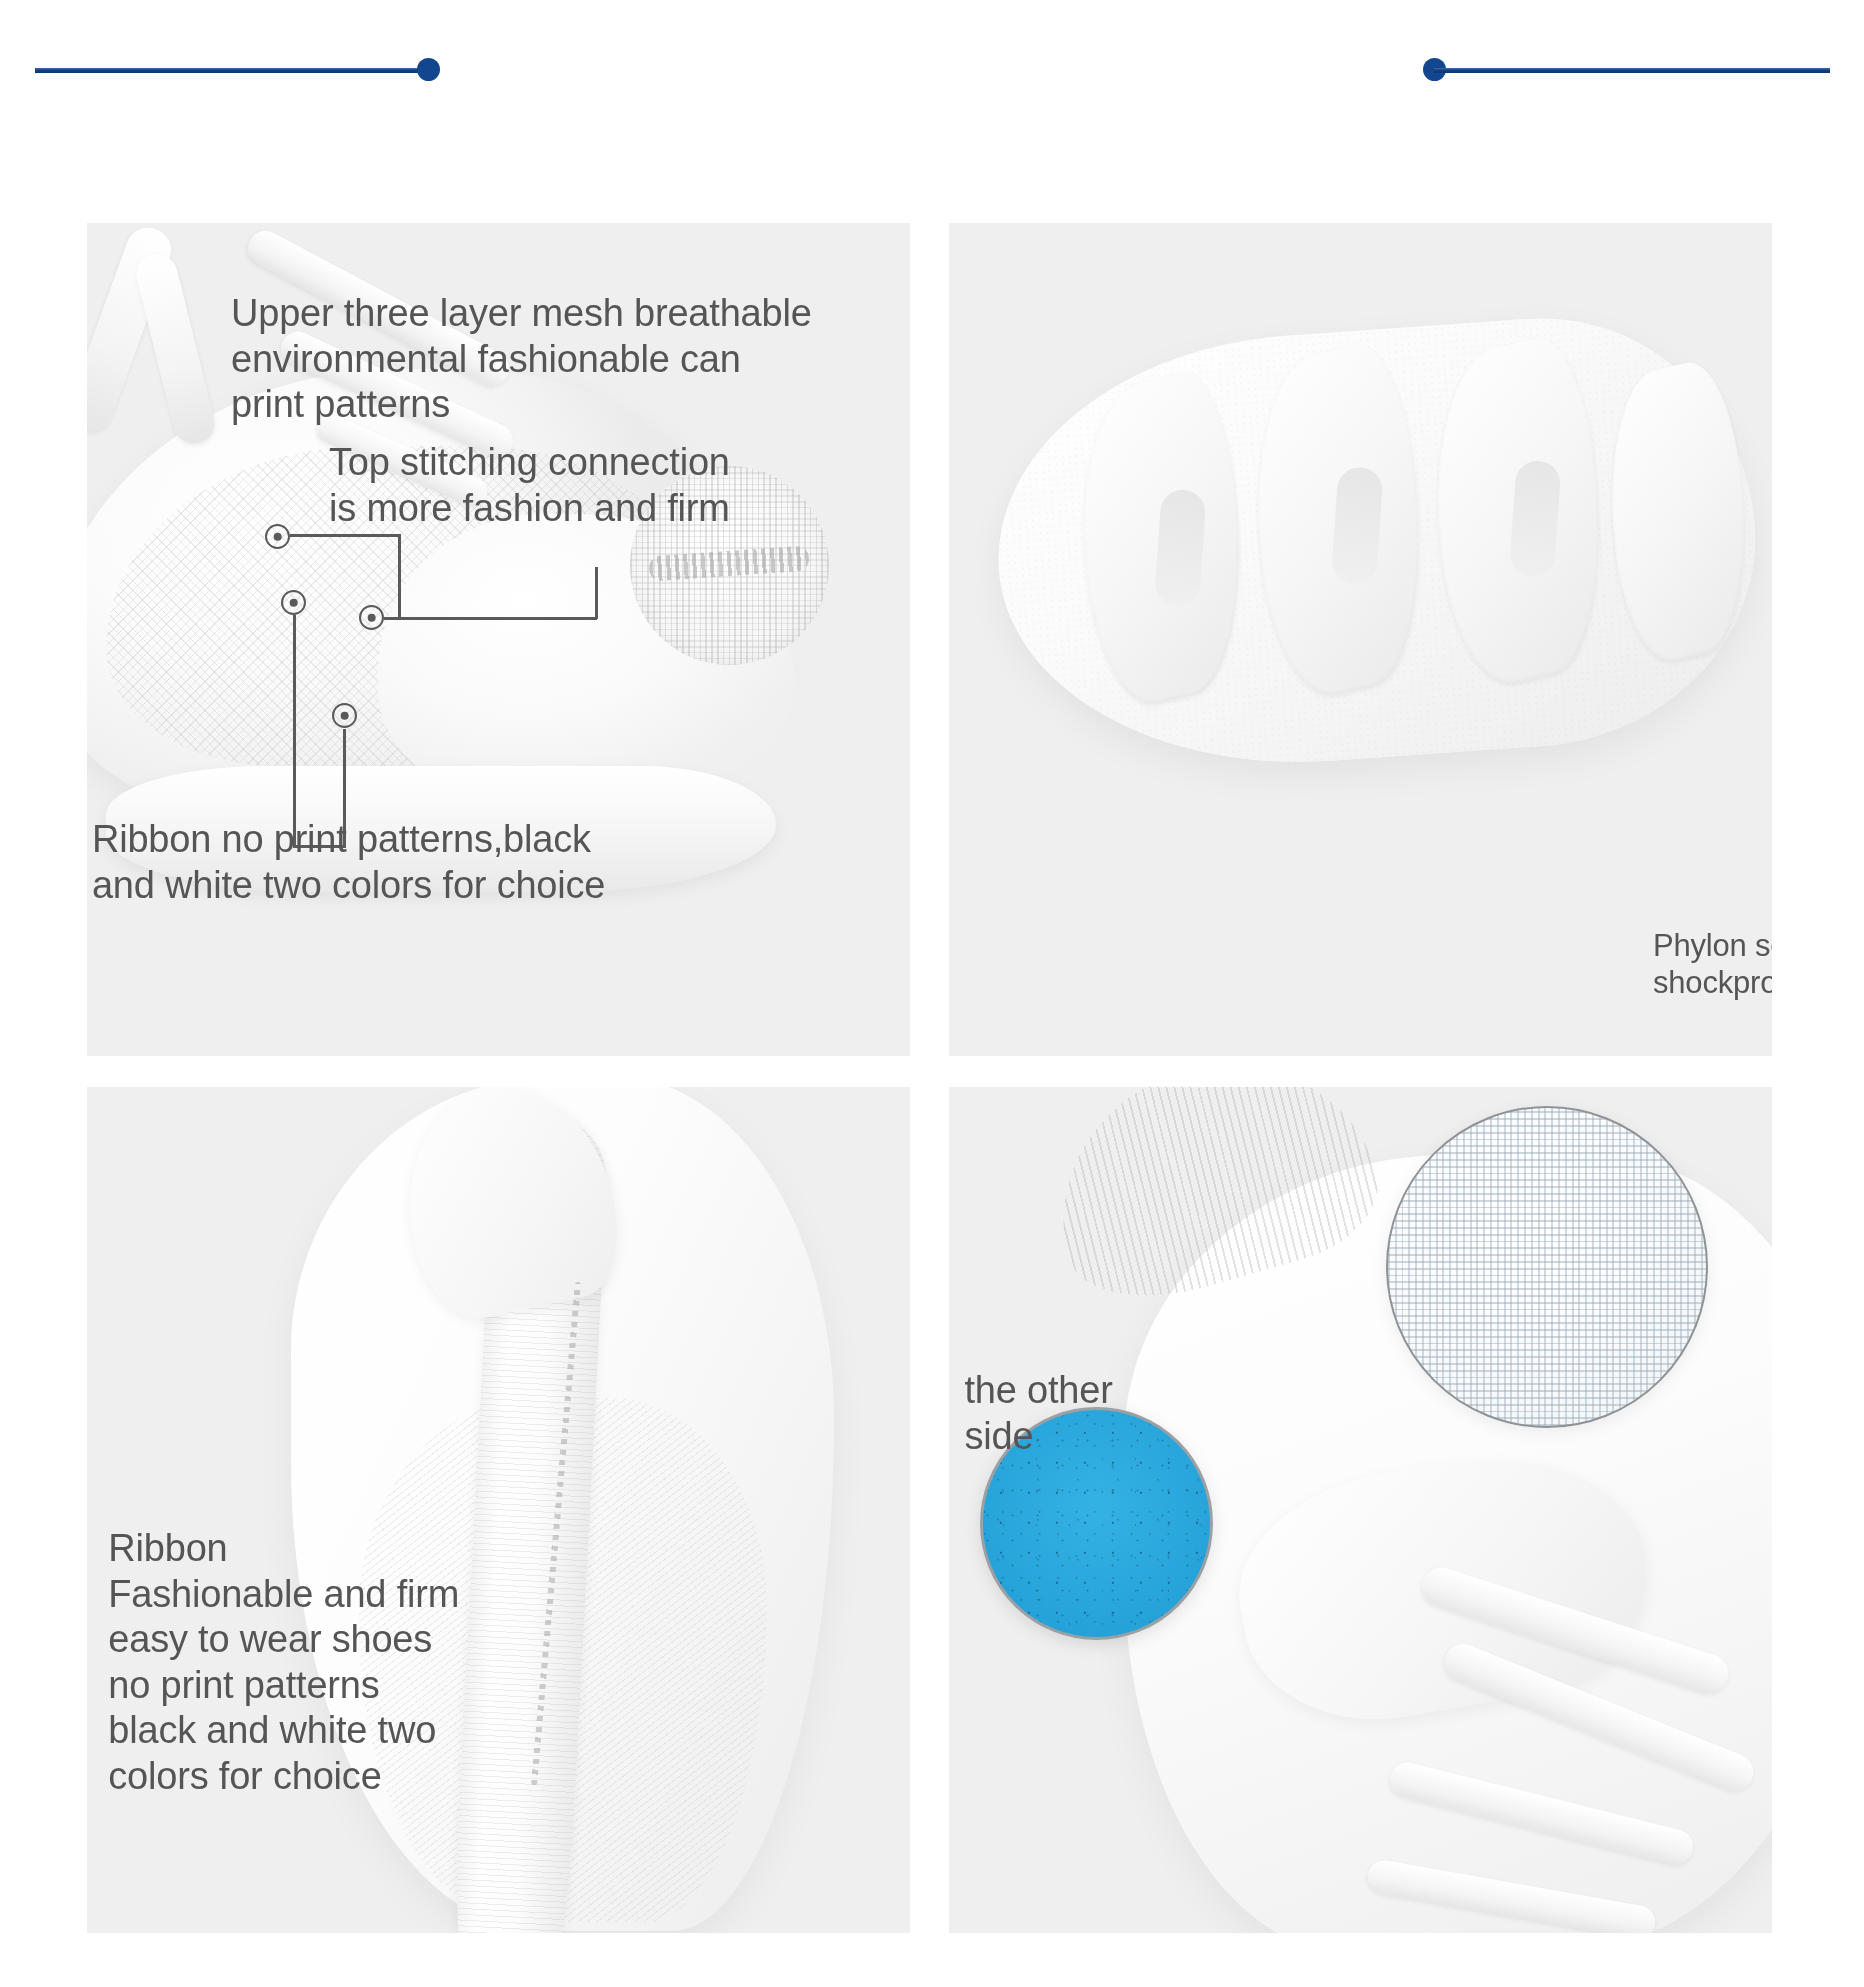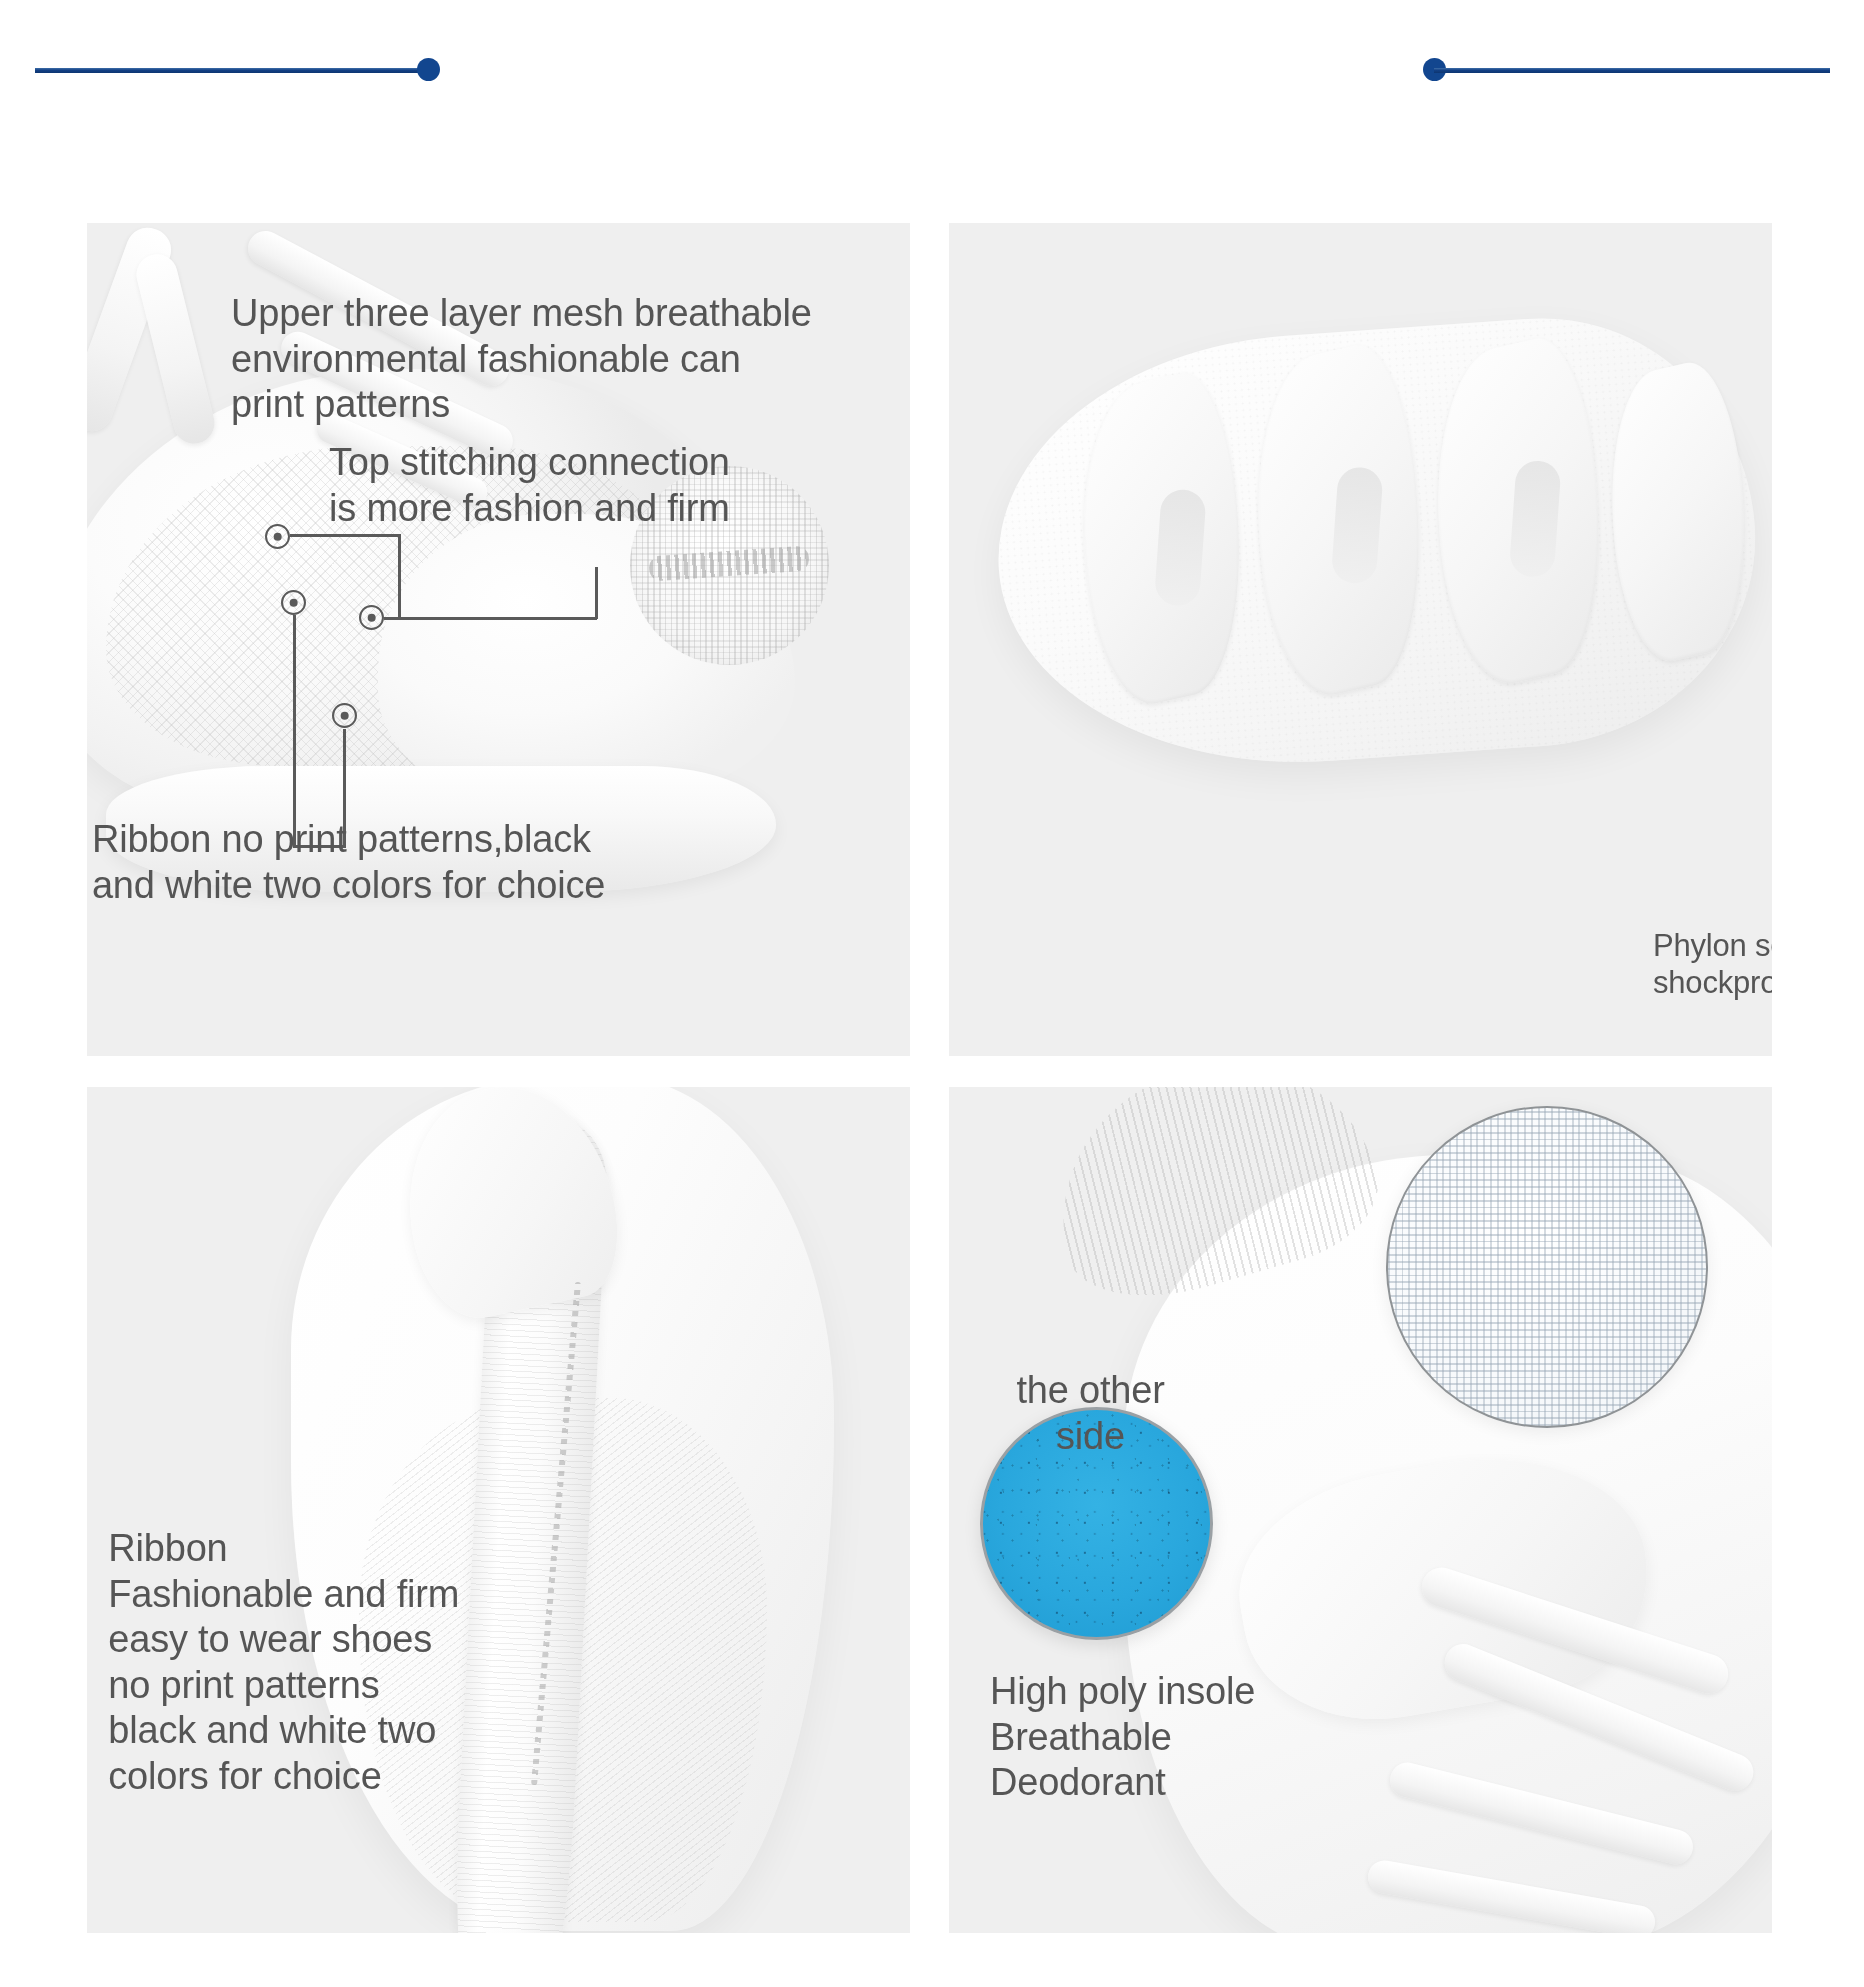--- a/index.html
+++ b/index.html
@@ -326,21 +326,21 @@
     line-height: 1.20;
     letter-spacing: -0.2px;
     white-space: pre-line;
   }
 
   .c1-upper   { left: 144px; top: 68px;  width: 640px; }
   .c1-stitch  { left: 242px; top: 209px; width: 543px; margin-top: 8px; }
   .c1-ribbon  { left: 4.9px;   top: 594px; width: 602px; }
   .c2-phylon  { left: 704px; top: 704px; width: 796px; font-size: 31px; }
   .c3-ribbon  { left: 21.3px;  top: 439px; width: 417px; }
-  .c4-other   { left: 15.5px;  top: 281px; width: 252px; text-align: center; }
+  .c4-other   { left: 15.5px;  top: 281px; width: 252px; }
   .c4-insole  { left: 41px;  top: 582px; width: 369px; }
 
   
   .marker {
     position: absolute;
     width: 25px; height: 25px;
     border-radius: 50%;
     border: 2.9px solid #5a5a5a;
     background: transparent;
   }
@@ -469,20 +469,17 @@
           <div class="lace4 l4d"></div>
         </div>
         <div class="mesh-circle"></div>
         <div class="insole-circle">
           <div class="insole-speckle"></div>
         </div>
       </div>
 
       <div class="callout c4-other">the other
 side</div>
-      <div class="callout c4-insole">High poly insole
-Breathable
-Deodorant</div>
     </div>
 
   </div>
 </div>
 
 
 </body></html>

